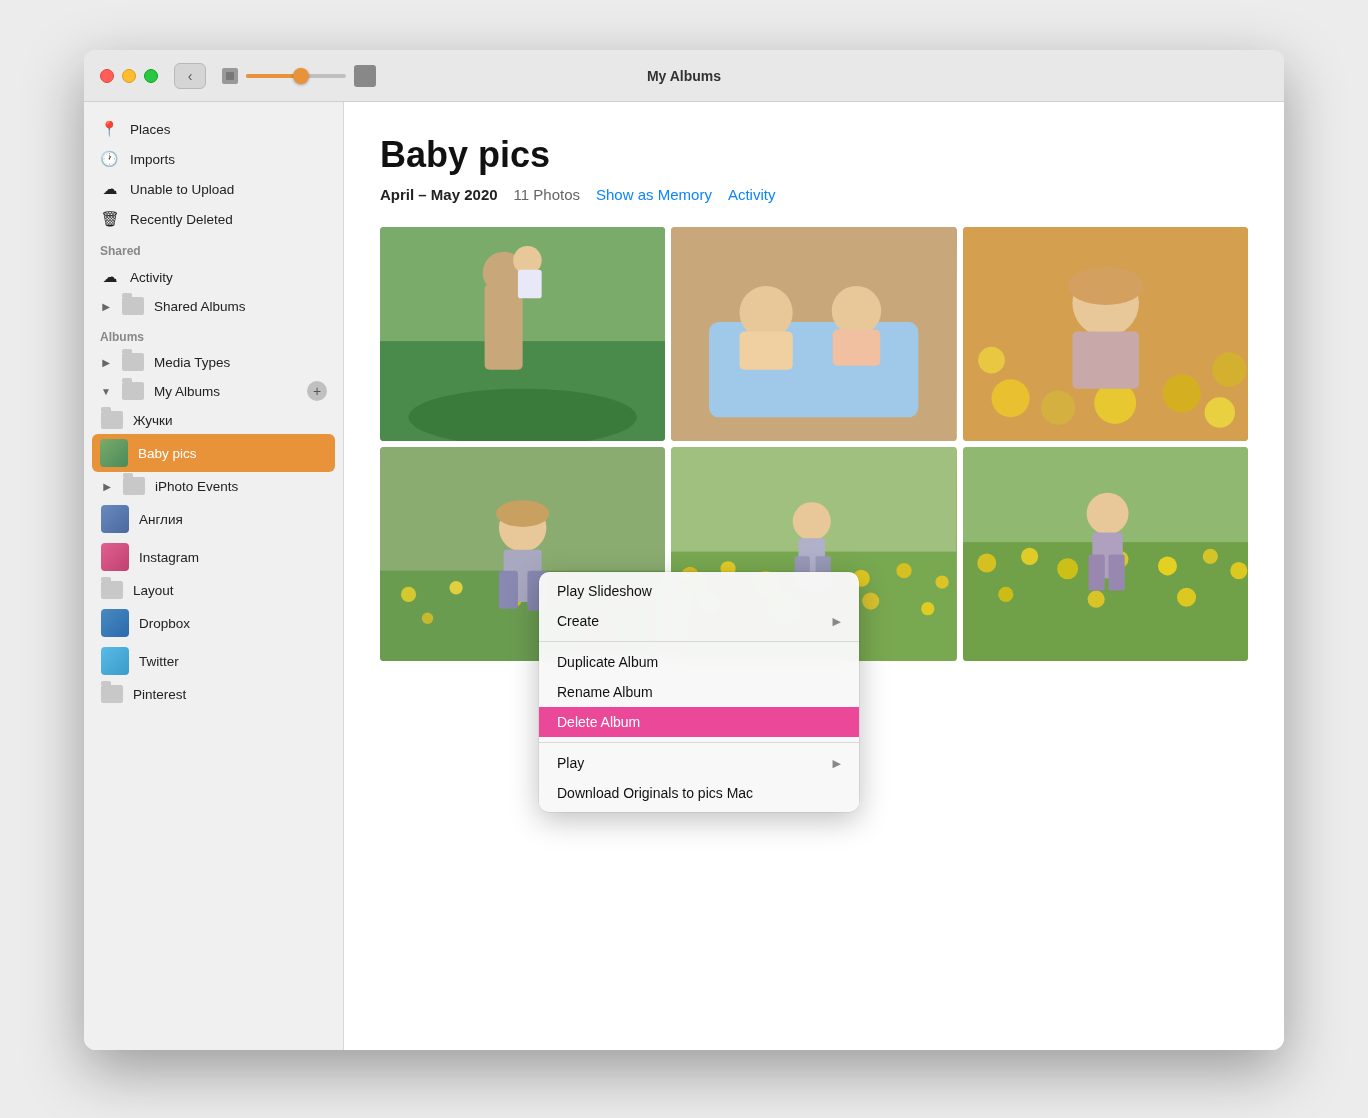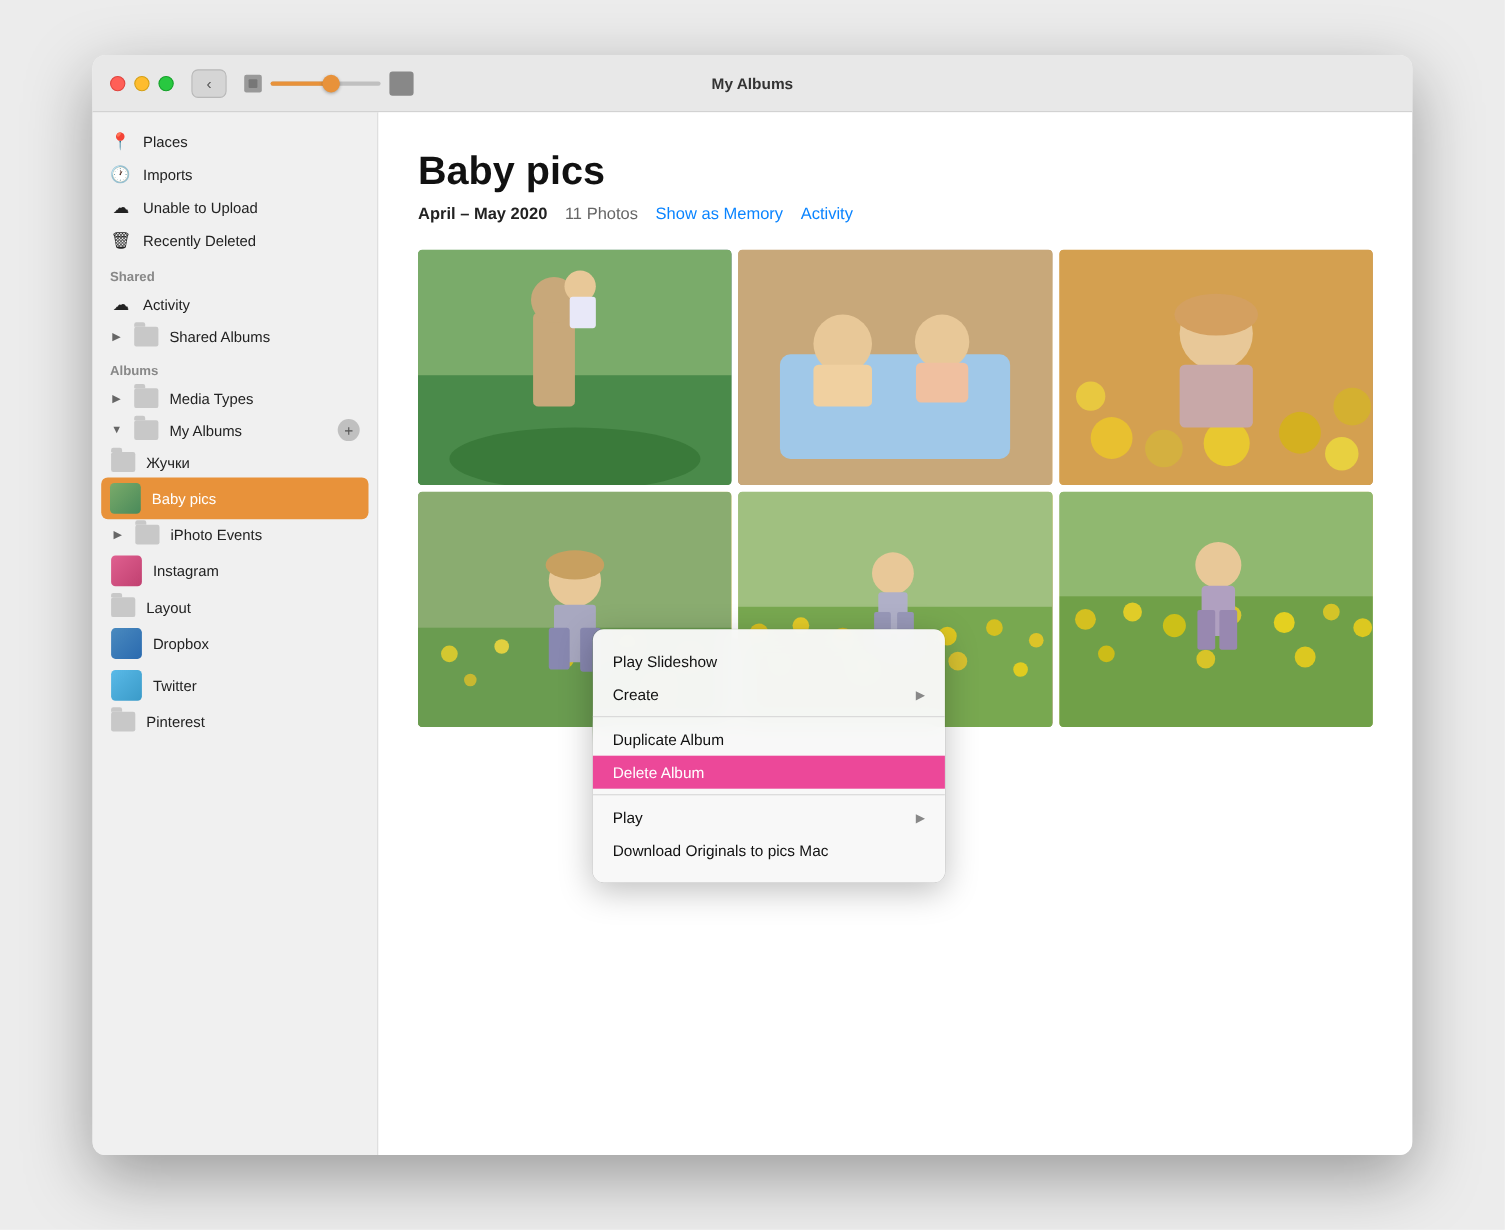--- a/index.html
+++ b/index.html
@@ -305,21 +305,21 @@
     
     .context-menu {
       position: absolute;
       left: 195px;
       top: 470px;
       width: 320px;
       background: rgba(248,248,248,0.97);
       border-radius: 10px;
       box-shadow: 0 8px 30px rgba(0,0,0,0.25), 0 0 0 0.5px rgba(0,0,0,0.12);
       z-index: 1000;
-      padding: 14px 0;
+      padding: 4px 0;
       backdrop-filter: blur(10px);
     }
 
     .context-menu-item {
       display: flex;
       align-items: center;
       justify-content: space-between;
       padding: 7px 18px;
       font-size: 14px;
       color: #111;
@@ -426,20 +426,24 @@
       <div class="sidebar-item indent-1 selected">
         <div class="album-thumb" style="background:linear-gradient(135deg,#7aab6a,#4a8a5a);"></div>
         <span>Baby pics</span>
       </div>
       <div class="sidebar-item indent-1">
         <span class="expand-arrow">▶</span>
         <div class="sidebar-folder-icon"></div>
         <span>iPhoto Events</span>
       </div>
       <div class="sidebar-item indent-1">
+        <div class="album-thumb thumb-england"></div>
+        <span>Англия</span>
+      </div>
+      <div class="sidebar-item indent-1">
         <div class="album-thumb thumb-instagram"></div>
         <span>Instagram</span>
       </div>
       <div class="sidebar-item indent-1">
         <div class="sidebar-folder-icon"></div>
         <span>Layout</span>
       </div>
       <div class="sidebar-item indent-1">
         <div class="album-thumb thumb-dropbox"></div>
         <span>Dropbox</span>
@@ -584,20 +588,23 @@
           <span>Play Slideshow</span>
         </div>
         <div class="context-menu-item">
           <span>Create</span>
           <span class="arrow">▶</span>
         </div>
         <div class="context-menu-separator"></div>
         <div class="context-menu-item">
           <span>Duplicate Album</span>
         </div>
+        <div class="context-menu-item">
+          <span>Rename Album</span>
+        </div>
         <div class="context-menu-item highlighted">
           <span>Delete Album</span>
         </div>
         <div class="context-menu-separator"></div>
         <div class="context-menu-item">
           <span>Play</span>
           <span class="arrow">▶</span>
         </div>
         <div class="context-menu-item">
           <span>Download Originals to pics Mac</span>

